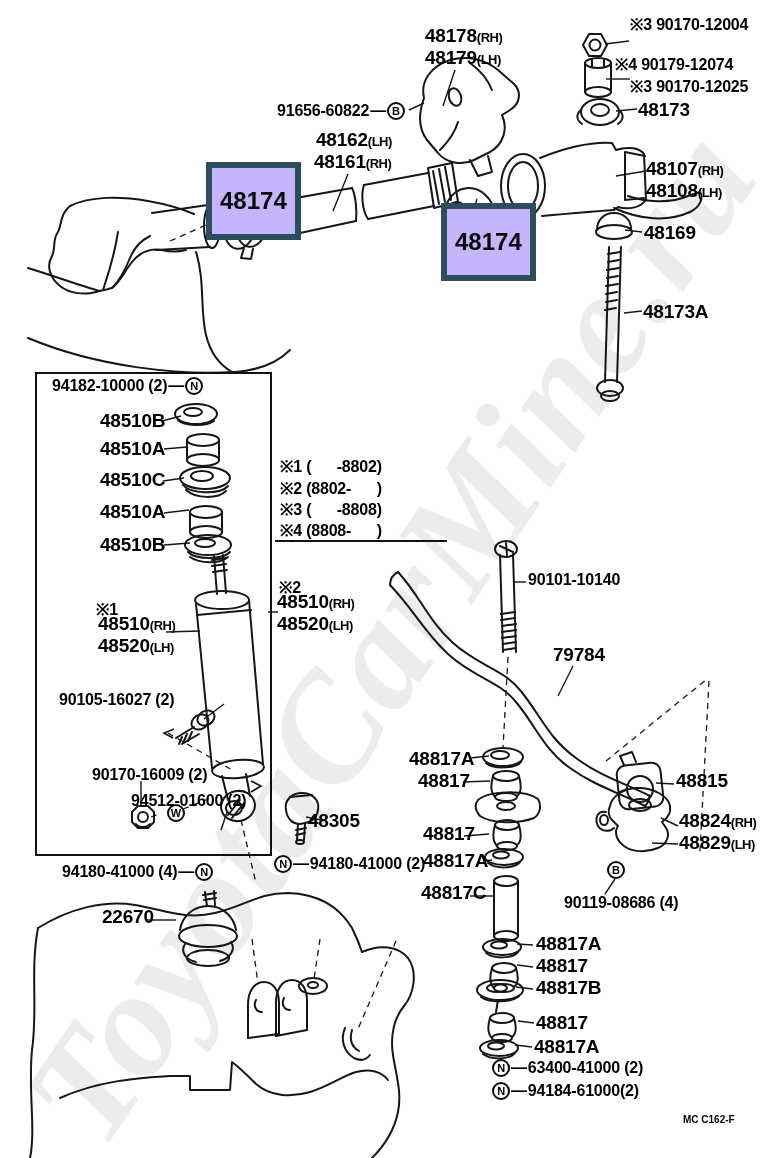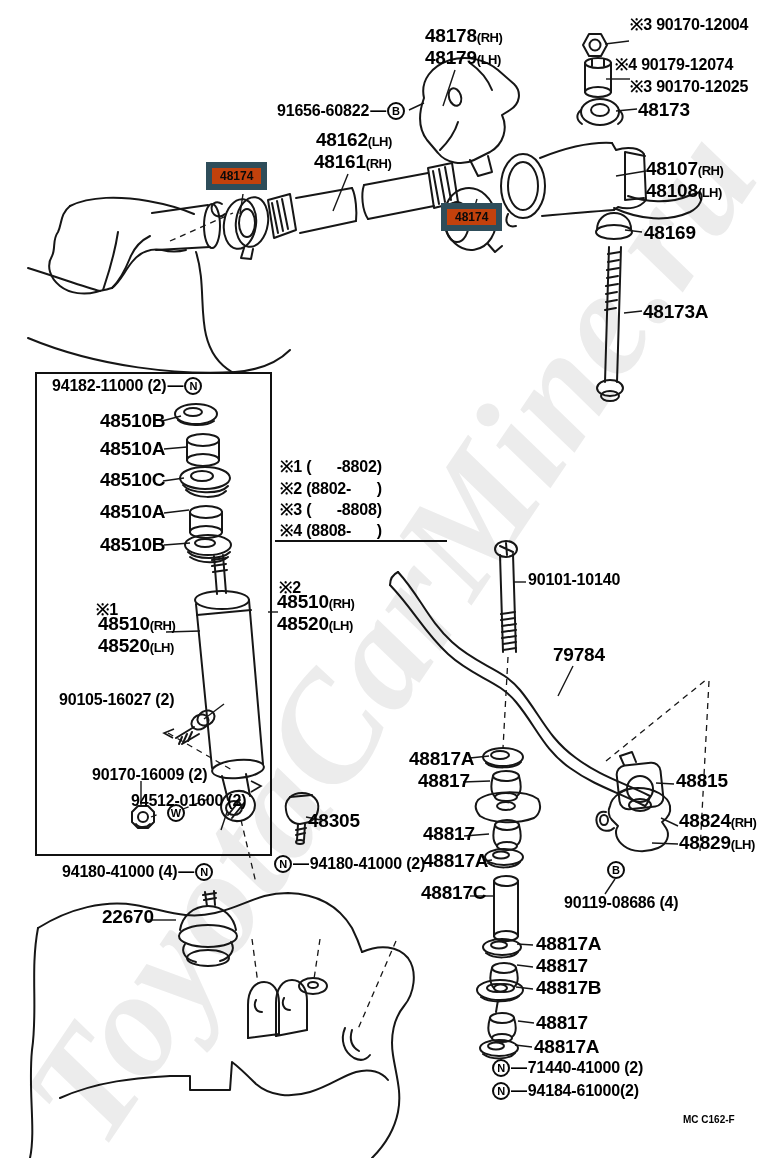--- a/index.html
+++ b/index.html
@@ -13,22 +13,22 @@
   .lbl{position:absolute;font-weight:700;white-space:nowrap;z-index:2;color:#000000;}
   .big{font-size:19px;letter-spacing:-0.2px;}
   .med{font-size:16px;letter-spacing:-0.2px;}
   .sm{font-size:10px;}
   .side{font-size:13px;letter-spacing:-0.5px;}
   .pre{white-space:pre;}
   .row{display:flex;align-items:center;gap:1px;}
   .circ{display:inline-flex;align-items:center;justify-content:center;width:18px;height:18px;
         border:2px solid #0a0a0a;border-radius:50%;font-size:11px;font-weight:700;background:#fff;
         box-sizing:border-box;flex:0 0 auto;}
-  .hl{position:absolute;z-index:3;border:6px solid #2e4d5a;background:#c2410c;padding:1px 8px;
-      font-size:12px;font-weight:700;letter-spacing:0;}
+  .hl{position:absolute;z-index:3;border:6px solid #2e4d5a;background:#c4b5fd;padding:19px 8px;
+      font-size:24px;font-weight:700;letter-spacing:0;}
   #groupbox{position:absolute;left:35px;top:372px;width:233px;height:480px;border:2px solid #111;z-index:1;}
   #legend-underline{position:absolute;left:275px;top:540px;width:172px;border-top:2px solid #111;z-index:2;}
   svg *{vector-effect:non-scaling-stroke;}
 </style>
 </head>
 <body>
 
 <div id="stage">
 
   <div id="watermark">ToyotaCarMine.ru</div>
@@ -339,21 +339,21 @@
 
   <div class="hl" style="left:206px;top:162px"><span>48174</span></div>
   <div class="hl" style="left:441px;top:203px"><span>48174</span></div>
 
   <div class="lbl big" style="left:646px;top:158px"><span>48107</span><span class="side">(RH)</span></div>
   <div class="lbl big" style="left:646px;top:180px"><span>48108</span><span class="side">(LH)</span></div>
   <div class="lbl big" style="left:644px;top:222px">48169</div>
   <div class="lbl big" style="left:643px;top:301px">48173A</div>
 
   <div class="lbl med row" style="left:52px;top:377px">
-    <span>94182-11000 (2)</span>
+    <span>94182-10000 (2)</span>
     <span>—</span>
     <span class="circ">N</span>
   </div>
 
   <div class="lbl big" style="left:100px;top:410px">48510B</div>
   <div class="lbl big" style="left:100px;top:438px">48510A</div>
   <div class="lbl big" style="left:100px;top:469px">48510C</div>
   <div class="lbl big" style="left:100px;top:501px">48510A</div>
   <div class="lbl big" style="left:100px;top:534px">48510B</div>
 
@@ -406,21 +406,21 @@
 
   <div class="lbl big" style="left:536px;top:933px">48817A</div>
   <div class="lbl big" style="left:536px;top:955px">48817</div>
   <div class="lbl big" style="left:536px;top:977px">48817B</div>
   <div class="lbl big" style="left:536px;top:1012px">48817</div>
   <div class="lbl big" style="left:534px;top:1036px">48817A</div>
 
   <div class="lbl med row" style="left:492px;top:1059px">
     <span class="circ">N</span>
     <span>—</span>
-    <span>71440-41000 (2)</span>
+    <span>63400-41000 (2)</span>
   </div>
   <div class="lbl med row" style="left:492px;top:1082px">
     <span class="circ">N</span>
     <span>—</span>
     <span>94184-61000(2)</span>
   </div>
 
   <div class="lbl sm" style="left:683px;top:1114px">MC C162-F</div>
 
 </div>

